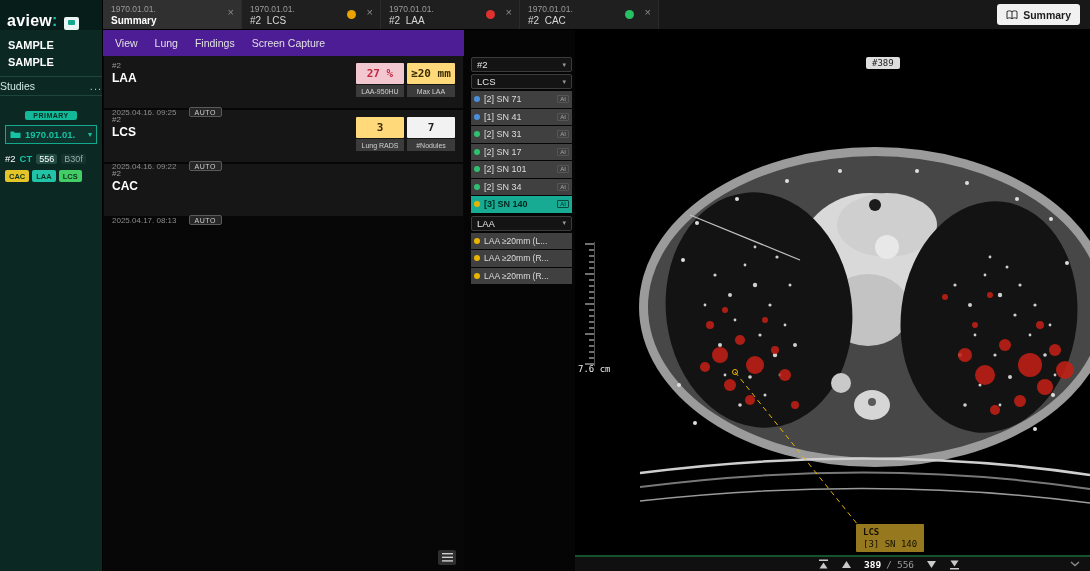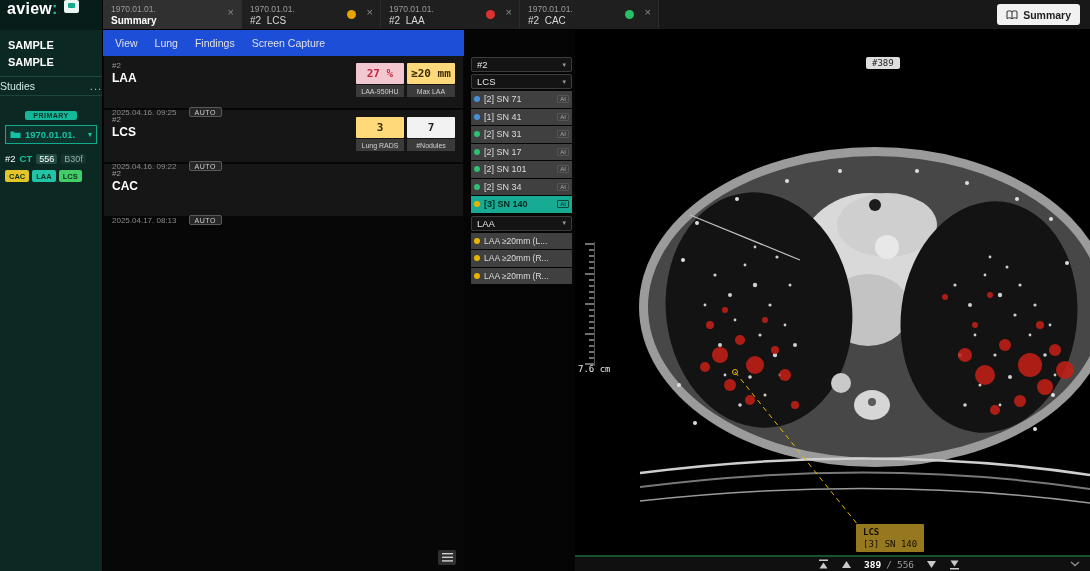--- a/index.html
+++ b/index.html
@@ -3,21 +3,21 @@
 <meta charset="utf-8">
 <style>
   *{box-sizing:border-box;margin:0;padding:0}
   html,body{background:#000}
   body{font-family:"Liberation Sans",sans-serif;-webkit-font-smoothing:antialiased}
   #app{position:relative;width:1090px;height:571px;background:#050505;overflow:hidden}
   [data-interactable="true"]{cursor:pointer}
 
   
   .sidebar{position:absolute;left:0;top:0;width:103px;height:571px;background:#0b2823;border-right:1px solid #000}
-  .logo-row{height:30px;background:#071d19;display:flex;align-items:flex-start;padding:0 7px;gap:6px}
+  .logo-row{height:30px;background:#071d19;display:flex;align-items:flex-end;padding:0 7px;gap:6px}
   .logo{color:#fff;font-weight:bold;font-size:16px;letter-spacing:.3px}
   .logo .colon{color:#14c3a4}
   .app-icon{width:15px;height:13px;background:#eaf6f3;border-radius:2px;position:relative;flex:0 0 auto}
   .app-icon::after{content:"";position:absolute;left:4px;top:3px;width:7px;height:5px;background:#14a98c;border-radius:1px}
   .patient{padding:7px 8px 5px;color:#fff;font-size:11px;font-weight:bold;line-height:17px}
   .studies-row{display:flex;justify-content:space-between;align-items:center;padding:3px 0;border-top:1px solid #1c453c;border-bottom:1px solid #1c453c;color:#cfe8e2;font-size:10.5px}
   .studies-dots{color:#9fc3bb;font-size:11px;letter-spacing:1px}
   .primary-wrap{margin:8px 5px 0;text-align:center}
   .primary-chip{display:inline-block;background:#12b897;color:#022c24;font-size:7px;font-weight:bold;padding:1px 8px;border-radius:2px;letter-spacing:.5px}
   .study-box{margin:3px 5px 0;border:1px solid #12a98c;background:#0d332c;display:flex;align-items:center;gap:4px;padding:3px 4px}
@@ -36,21 +36,21 @@
   .tab{width:139px;padding:4px 8px 0;border-right:1px solid #2b2b2b;position:relative;background:#1f1f1f}
   .tab.active{background:#303030}
   .tab .t-date{font-size:8.5px;color:#9a9a9a;line-height:10px}
   .tab .t-label{font-size:10px;color:#d8d8d8;line-height:13px;white-space:pre}
   .tab.active .t-label{color:#fff;font-weight:bold}
   .tab .t-dot{position:absolute;right:24px;top:10px;width:9px;height:9px;border-radius:50%}
   .tab .t-close{position:absolute;right:7px;top:7px;color:#8a8a8a;font-size:11px;line-height:11px}
   .reading-btn{position:absolute;right:10px;top:4px;height:21px;background:#f1f1f1;border-radius:3px;display:flex;align-items:center;gap:5px;padding:0 9px;color:#1d1d1d;font-size:10.5px;font-weight:bold}
 
   
-  .menubar{position:absolute;left:103px;top:30px;width:361px;height:26px;background:#1d4ed8;display:flex;align-items:center;gap:17px;padding:0 12px}
+  .menubar{position:absolute;left:103px;top:30px;width:361px;height:26px;background:#4c1d95;display:flex;align-items:center;gap:17px;padding:0 12px}
   .menubar .m-item{font-size:10.5px;color:#e0e0e0}
 
   
   .summary{position:absolute;left:103px;top:56px;width:361px;bottom:0;background:#070707}
   .card{margin:0 1px 2px;height:52px;background:#161616;display:flex;justify-content:space-between;padding:5px 8px 0}
   .c-series{font-size:8px;color:#9a9a9a}
   .c-name{font-size:12px;color:#fff;font-weight:bold;margin-top:1px}
   .c-sub{display:flex;align-items:center;gap:12px;margin-top:22px}
   .c-date{font-size:8px;color:#8a8a8a}
   .auto-chip{font-size:7px;color:#cfcfcf;border:1px solid #5a5a5a;background:#262626;padding:0.5px 5px;border-radius:2px;letter-spacing:.5px}

